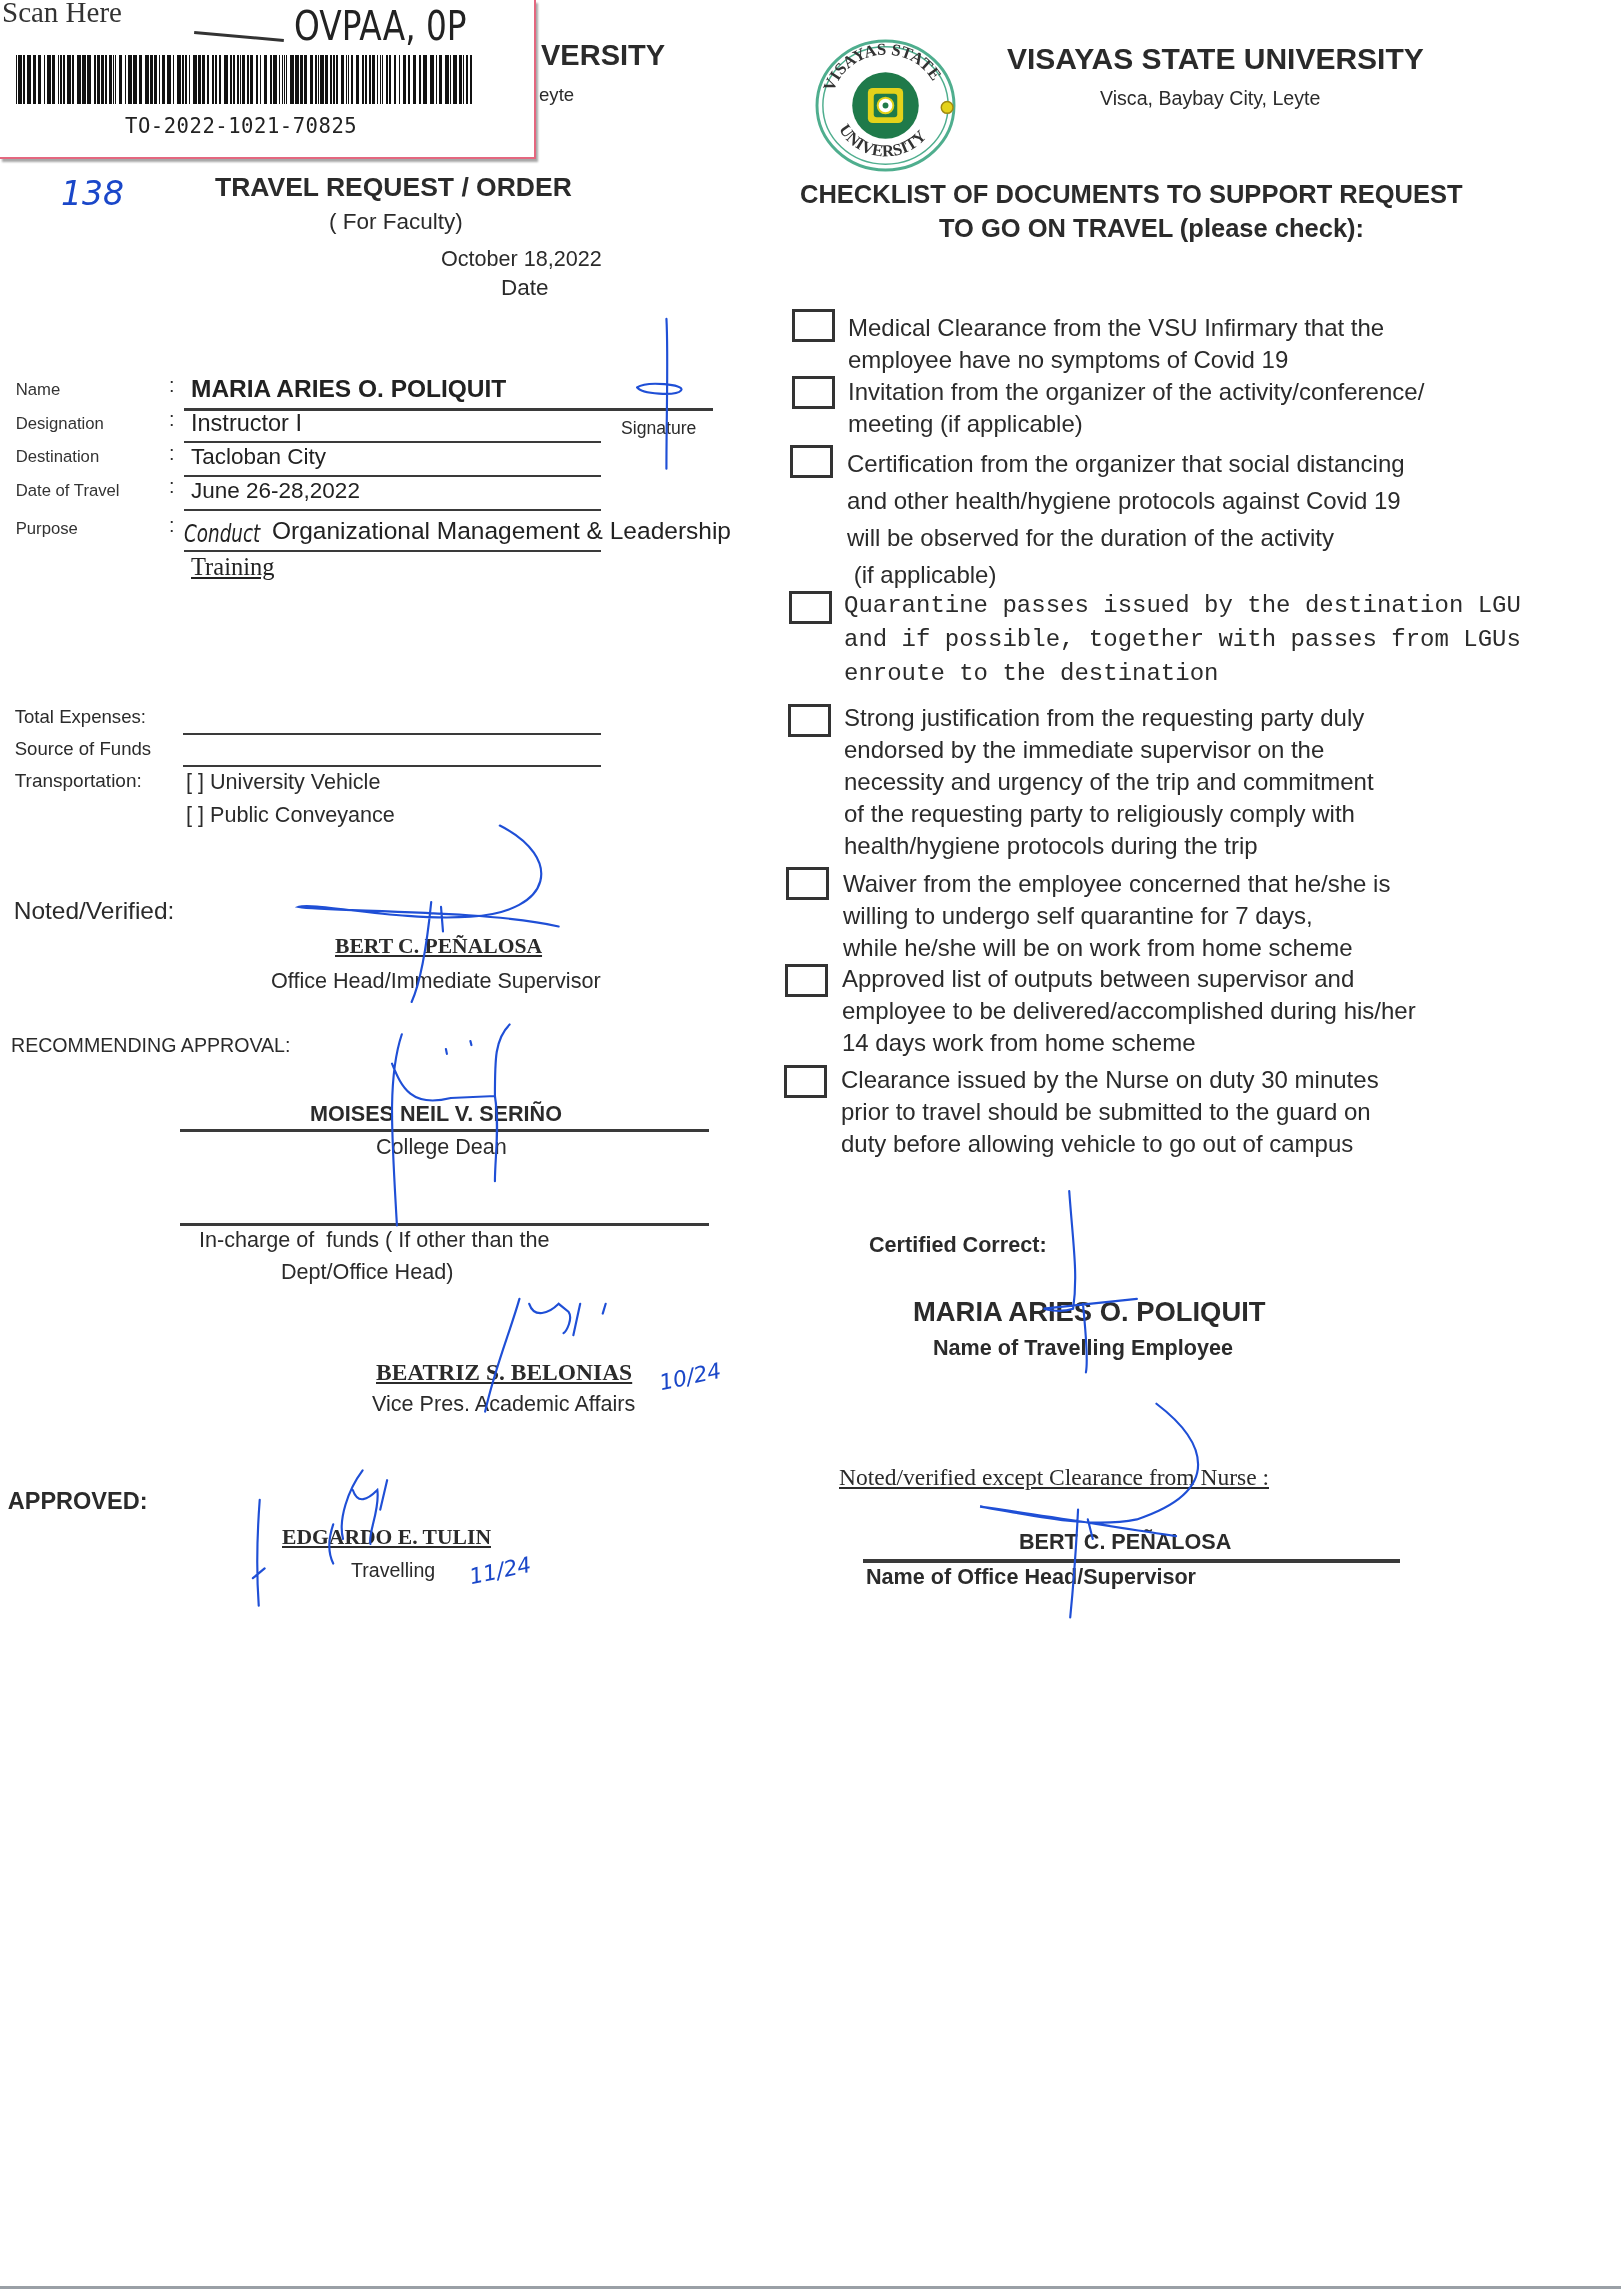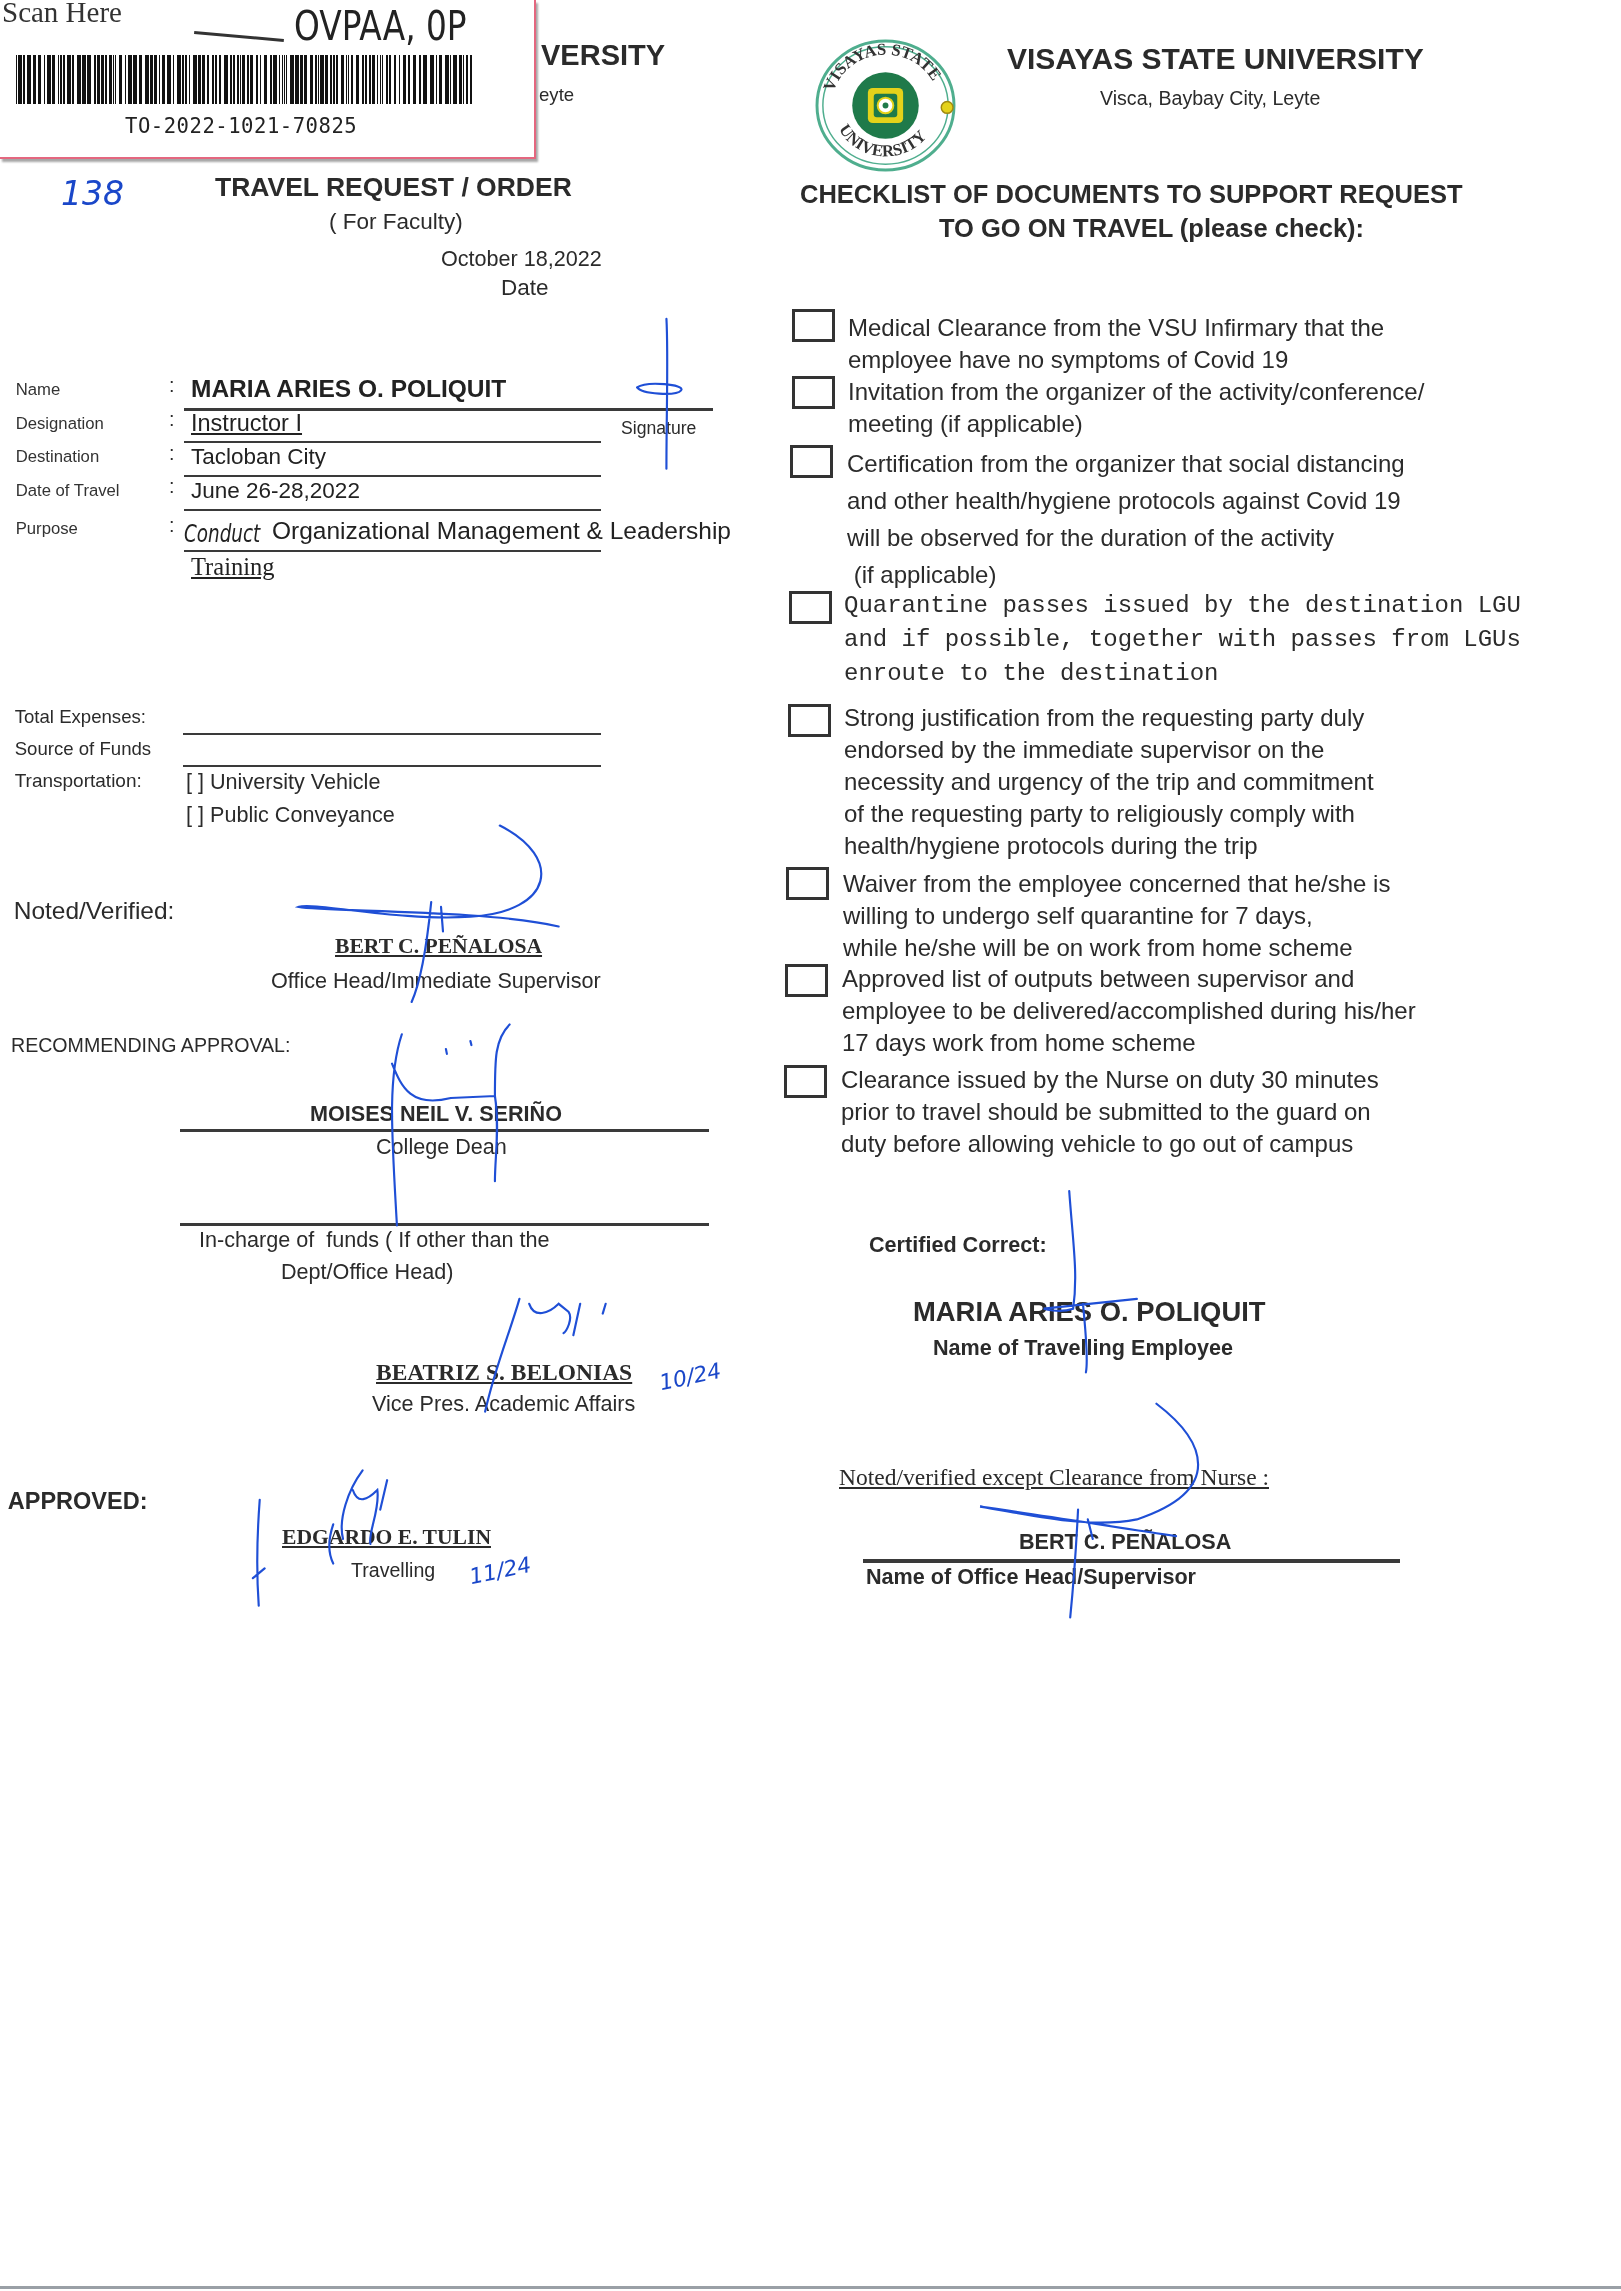--- a/index.html
+++ b/index.html
@@ -179,21 +179,21 @@
 <div class="abs" style="left:501px; top:275px; font-size:22.5px;">Date</div>
 
 <div class="abs field-label" style="top:380px;">Name</div>
 <div class="abs colon" style="top:374px;">:</div>
 <div class="abs field-value b" style="top:375px; font-size:24.5px;">MARIA ARIES O. POLIQUIT</div>
 <div class="line" style="left:184px; top:408px; width:529px; height:2.9px;"></div>
 <div class="abs" style="left:621px; top:418px; font-size:17.6px;">Signature</div>
 
 <div class="abs field-label" style="top:414px;">Designation</div>
 <div class="abs colon" style="top:408px;">:</div>
-<div class="abs field-value" style="top:410px;text-decoration:underline;">Instructor I</div>
+<div class="abs field-value" style="top:410px;">Instructor I</div>
 <div class="line" style="left:184px; top:441px; width:417px;"></div>
 
 <div class="abs field-label" style="top:447px;">Destination</div>
 <div class="abs colon" style="top:442px;">:</div>
 <div class="abs field-value" style="top:444px; font-size:22.5px;">Tacloban City</div>
 <div class="line" style="left:184px; top:475px; width:417px;"></div>
 
 <div class="abs field-label" style="top:481px;">Date of Travel</div>
 <div class="abs colon" style="top:475px;">:</div>
 <div class="abs field-value" style="top:478px; font-size:22.5px;">June 26-28,2022</div>
@@ -261,21 +261,21 @@
 necessity and urgency of the trip and commitment
 of the requesting party to religiously comply with
 health/hygiene protocols during the trip</div>
     <div class="check-box" style="left: 786px; top: 867px;"></div>
     <div class="check-text" style="left: 843px; top: 868px; line-height: 32px;">Waiver from the employee concerned that he/she is
 willing to undergo self quarantine for 7 days,
 while he/she will be on work from home scheme</div>
     <div class="check-box" style="left: 785px; top: 964px;"></div>
     <div class="check-text" style="left: 842px; top: 963px; line-height: 32px;">Approved list of outputs between supervisor and
 employee to be delivered/accomplished during his/her
-17 days work from home scheme</div>
+14 days work from home scheme</div>
     <div class="check-box" style="left: 784px; top: 1065px;"></div>
     <div class="check-text" style="left: 841px; top: 1064px; line-height: 32px;">Clearance issued by the Nurse on duty 30 minutes
 prior to travel should be submitted to the guard on
 duty before allowing vehicle to go out of campus</div>
   </div>
 
 <div class="abs b" style="left:869px; top:1232px; font-size:21.6px;">Certified Correct:</div>
 <div class="abs b" style="left:913px; top:1296px; font-size:27.4px;">MARIA ARIES O. POLIQUIT</div>
 <div class="abs b" style="left:933px; top:1335px; font-size:21.6px;">Name of Travelling Employee</div>
 

